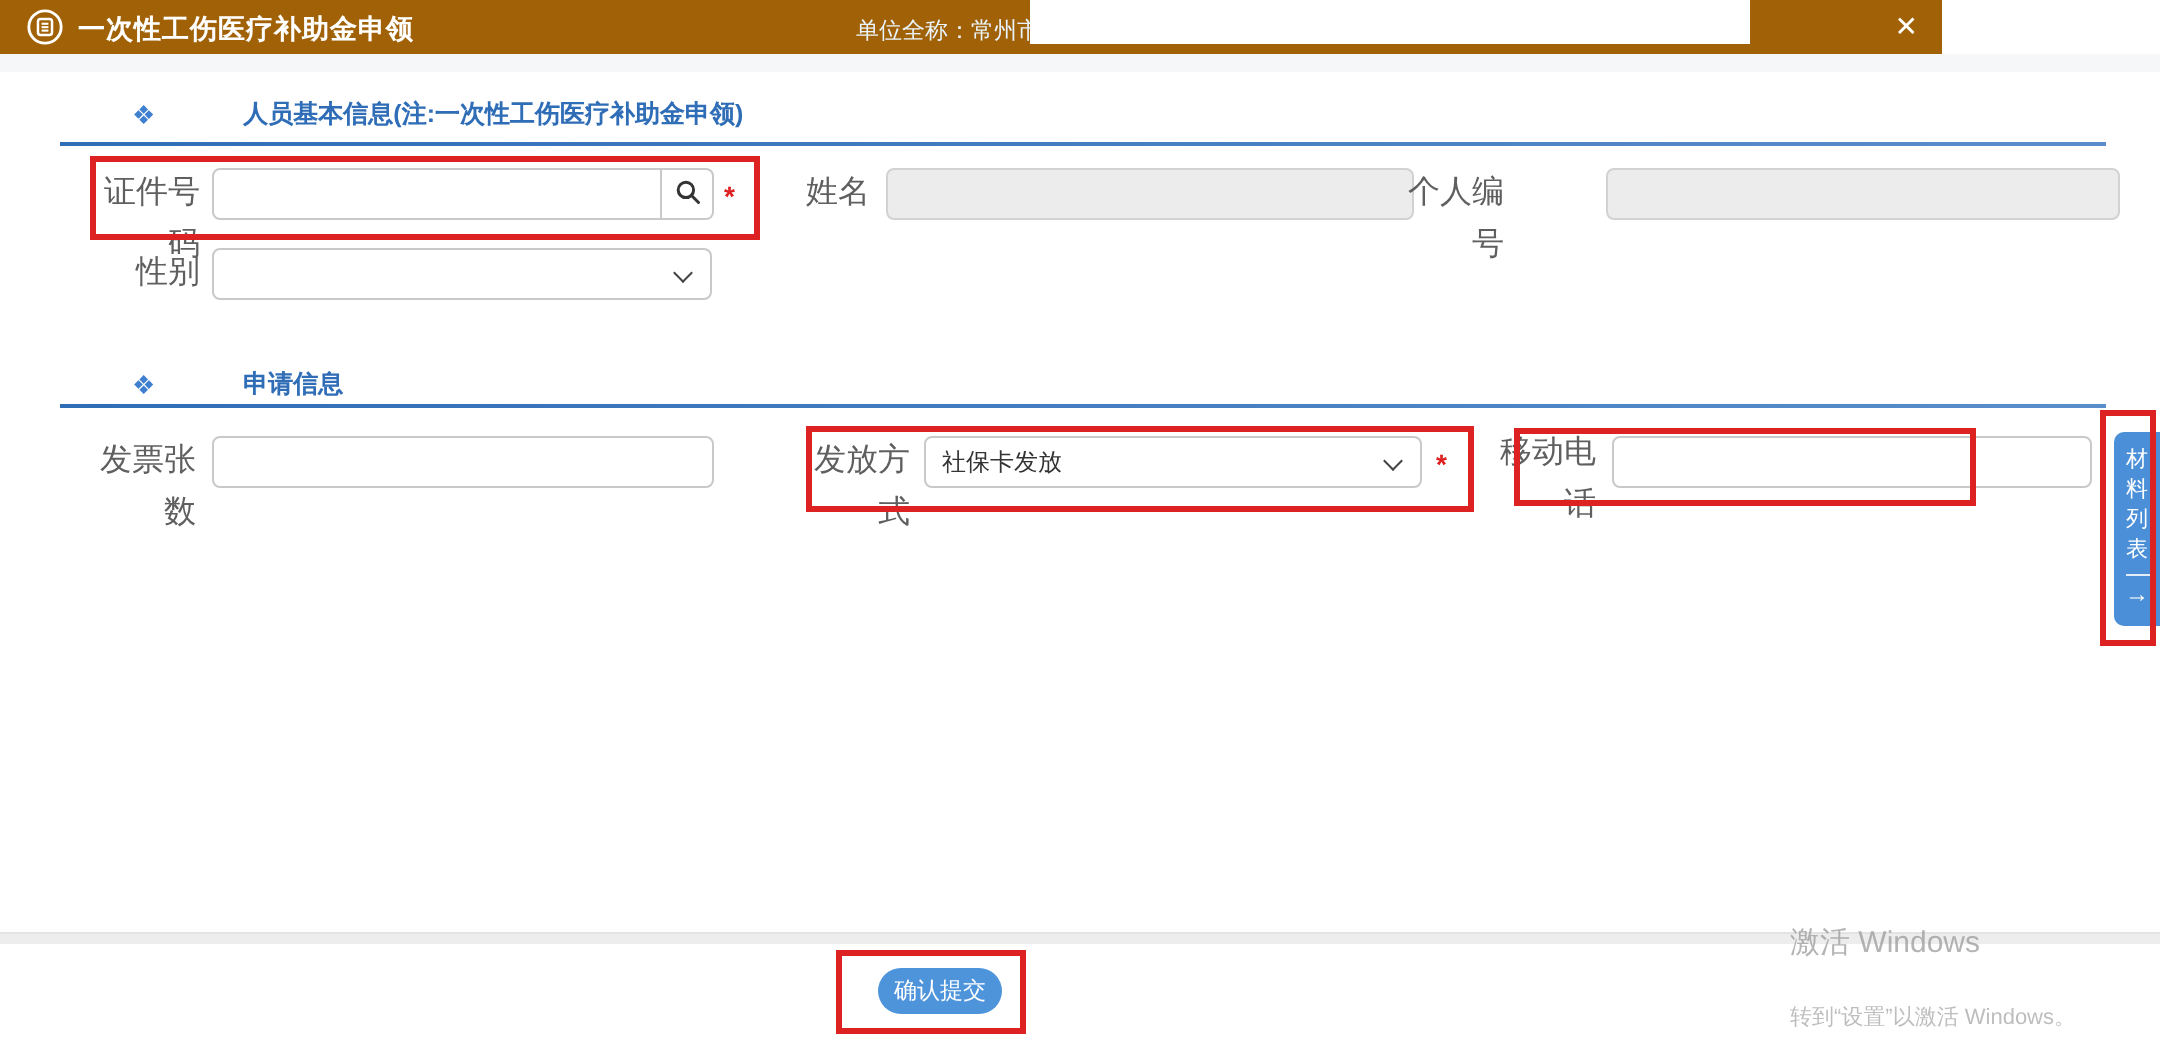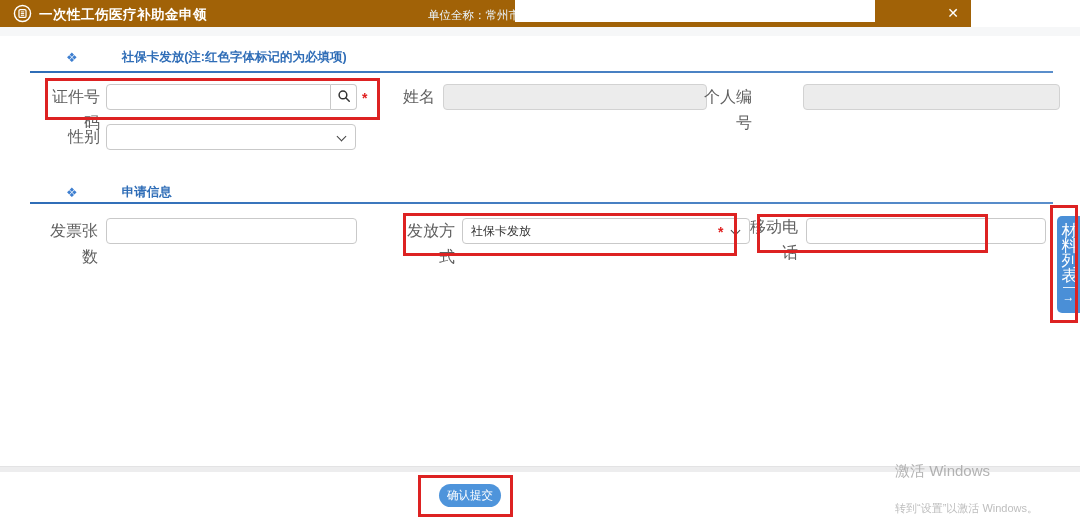--- a/index.html
+++ b/index.html
@@ -54,21 +54,21 @@
     position: absolute; right: 10px; top: 8px; width: 7px; height: 7px;
     border-right: 1.6px solid #444; border-bottom: 1.6px solid #444; transform: rotate(45deg);
   }
 
   
   .side-tab {
     position: absolute; left: 1057px; top: 216px; width: 23px; height: 97px;
     background: #4a8fd7; border-radius: 5px 0 0 5px; color: #fff;
     display: flex; flex-direction: column; align-items: center; padding-top: 7px; cursor: pointer;
   }
-  .side-tab-text { width: 14px; font-size: 16px; line-height: 15px; text-align: center; word-break: break-all; }
+  .side-tab-text { width: 14px; font-size: 11px; line-height: 15px; text-align: center; word-break: break-all; }
   .side-tab-divider { width: 12px; height: 1px; background: rgba(255,255,255,.85); margin: 4px 0 2px; }
   .side-tab-arrow { font-size: 12px; line-height: 14px; }
 
   
   .footer-rule { position: absolute; left: 0; top: 466px; width: 1080px; height: 6px; background: #ededee; border-top: 1px solid #e3e3e4; }
   .submit-btn {
     position: absolute; left: 439px; top: 484px; width: 62px; height: 23px;
     background: #4e94db; border: none; border-radius: 12px; color: #fff;
     font-size: 11.5px; cursor: pointer; font-family: "Liberation Sans", "DejaVu Sans", sans-serif;
   }
@@ -96,21 +96,21 @@
   </span>
   <span class="titlebar-title">一次性工伤医疗补助金申领</span>
   <span class="unit-wrap"><span>单位全称：</span><span>常州市钟楼区</span></span>
   <span class="redaction-box"></span>
   <span class="close-btn">✕</span>
 </div>
 <div class="header-gap"></div>
 
 <div class="section-head" style="top:49px;">
   <span class="section-diamond">❖</span>
-  <span class="section-title">社保卡发放(注:红色字体标记的为必填项)</span>
+  <span class="section-title">人员基本信息(注:一次性工伤医疗补助金申领)</span>
 </div>
 <div class="section-rule" style="top:71px;"></div>
 
 <label class="f-label" style="left:40px; top:84px; width:60px;">证件号码</label>
 <div class="input-group" style="left:106px; top:84px;">
   <input class="f-input" style="width: 225px;" value="">
   <button class="search-btn">
     <span>
       <svg width="14" height="14" viewBox="0 0 16 16">
         <circle cx="6.8" cy="6.8" r="4.4" fill="none" stroke="#333" stroke-width="1.7"></circle>
@@ -136,21 +136,21 @@
 <div class="section-head" style="top:184px;">
   <span class="section-diamond">❖</span>
   <span class="section-title">申请信息</span>
 </div>
 <div class="section-rule" style="top:202px;"></div>
 
 <label class="f-label" style="left:38px; top:218px; width:60px;">发票张数</label>
 <input class="f-input" style="left: 106px; top: 218px; width: 251px;" value="">
 
 <label class="f-label" style="left:405px; top:218px; width:50px;">发放方式</label>
-<div class="f-select" style="left:462px; top:218px; width:288px;">
+<div class="f-select" style="left:462px; top:218px; width:249px;">
   <span>社保卡发放</span>
   <span class="chev"></span>
 </div>
 <span class="req-star" style="left:718px; top:224px;">*</span>
 
 <label class="f-label" style="left:750px; top:214px; width:48px;">移动电话</label>
 <input class="f-input" style="left: 806px; top: 218px; width: 240px;" value="">
 
 <div class="side-tab">
   <span class="side-tab-text">材料列表</span>

